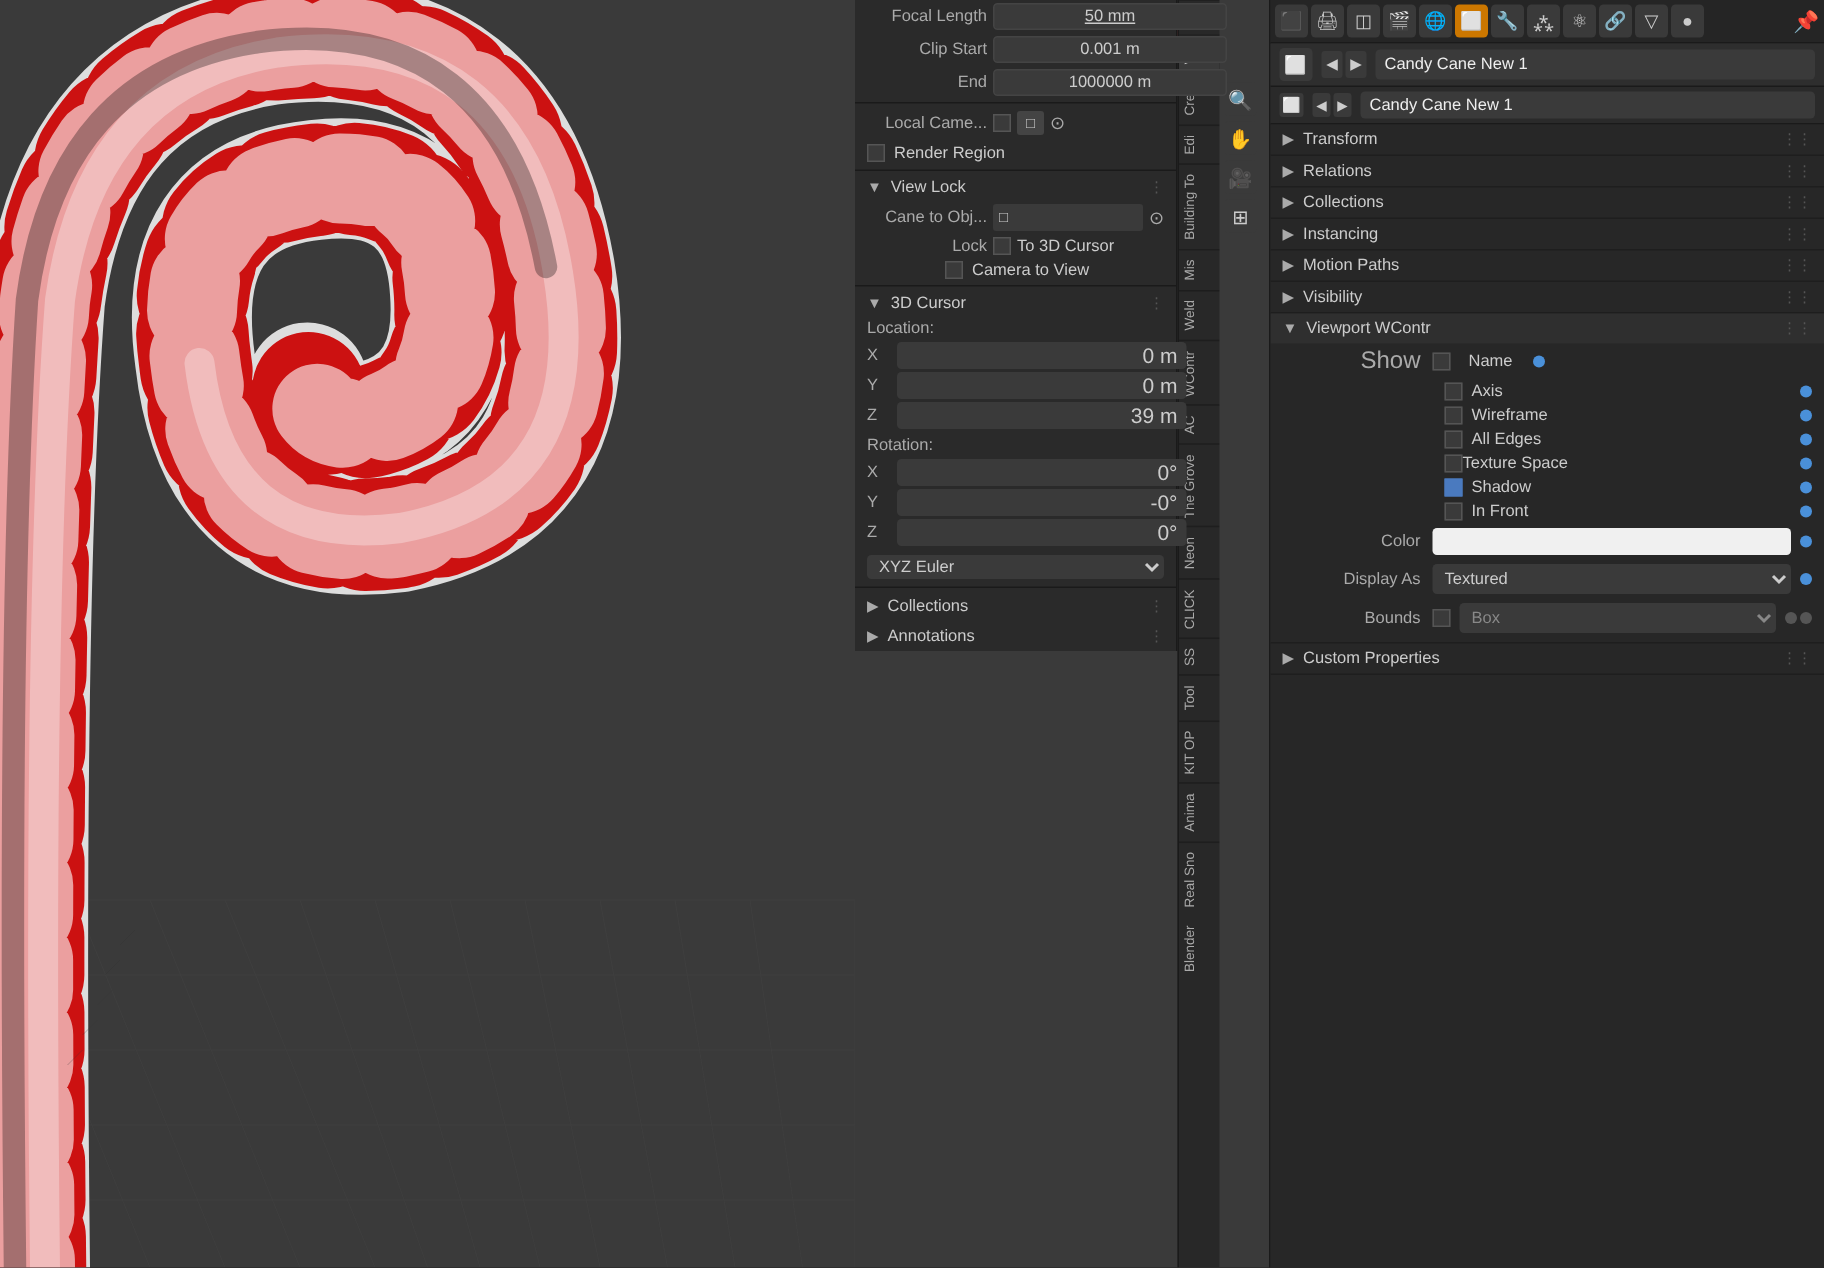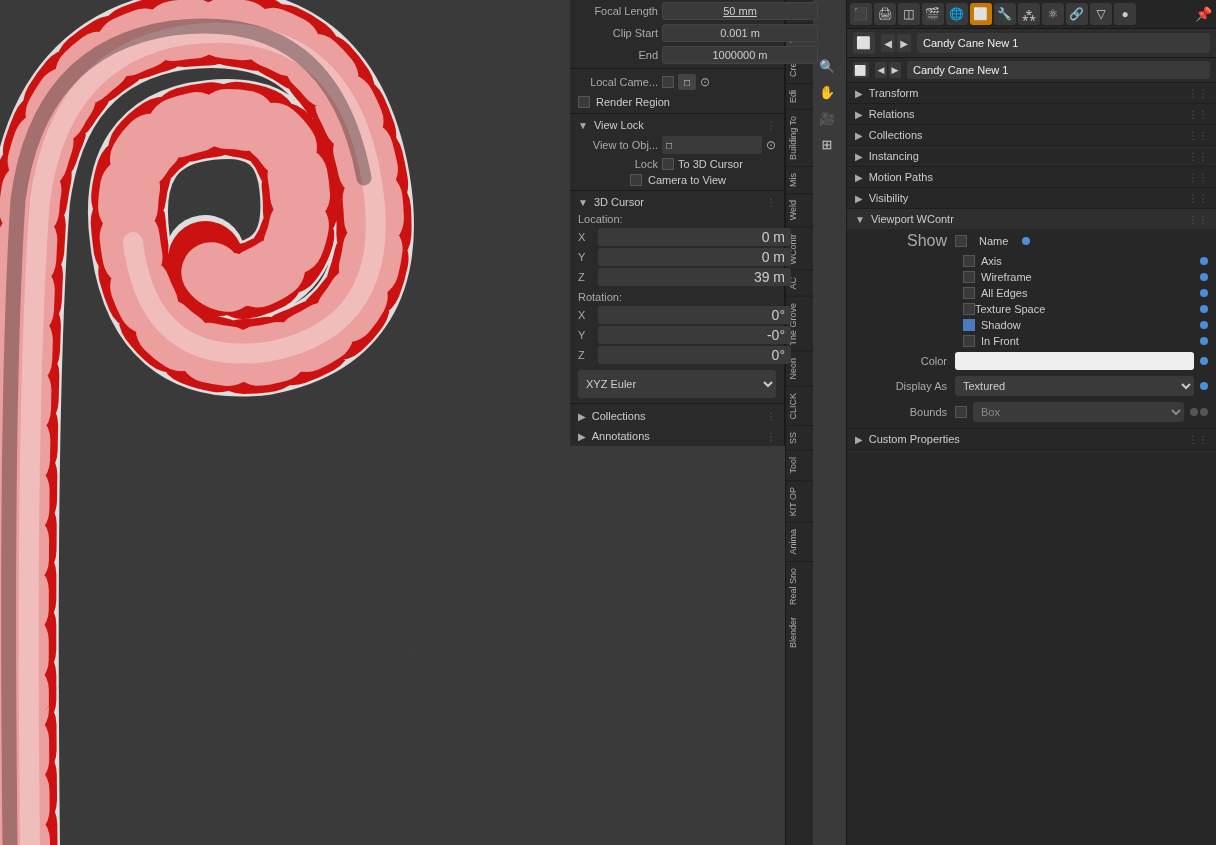--- a/index.html
+++ b/index.html
@@ -151,21 +151,21 @@
 
       <div class="separator"></div>
 
       <div style="padding:3px 8px; display:flex; align-items:center; gap:6px; cursor:pointer;">
         <span style="color:#aaa; font-size:10px;">▼</span>
         <span>View Lock</span>
         <span style="margin-left:auto;cursor:pointer;color:#555;font-size:10px;">⋮</span>
       </div>
 
       <div class="cam-row">
-        <span class="cam-label">View to Obj...</span>
+        <span class="cam-label">Cane to Obj...</span>
         <div style="display:flex;gap:4px;flex:1;align-items:center;">
           <div style="flex:1;background:#3a3a3a;height:18px;border-radius:2px;display:flex;align-items:center;padding:0 4px;font-size:10px;">□</div>
           <div style="cursor:pointer;color:#aaa;font-size:12px;">⊙</div>
         </div>
       </div>
 
       <div class="cam-row">
         <span class="cam-label">Lock</span>
         <div style="display:flex;gap:4px;align-items:center;">
           <div style="width:12px;height:12px;border:1px solid #555;background:#3a3a3a;"></div>
@@ -214,21 +214,21 @@
           <span class="coord-label">Y</span>
           <input class="coord-input" value="-0°" style="">
         </div>
         <div class="coord-row">
           <span class="coord-label">Z</span>
           <input class="coord-input" value="0°" style="">
         </div>
       </div>
 
       <div style="padding:3px 8px;">
-        <select style="width:100%;background:#3a3a3a;border:none;border-radius:3px;color:#ccc;font-size:11px;height:28px;padding:0 4px;">
+        <select style="width:100%;background:#3a3a3a;border:none;border-radius:3px;color:#ccc;font-size:11px;height:16px;padding:0 4px;">
           <option>XYZ Euler</option>
         </select>
       </div>
 
       <div class="separator"></div>
 
       <div class="collections-row">
         <span style="color:#aaa;font-size:10px;">▶</span>
         <span>Collections</span>
         <span style="margin-left:auto;color:#555;font-size:10px;">⋮</span>

